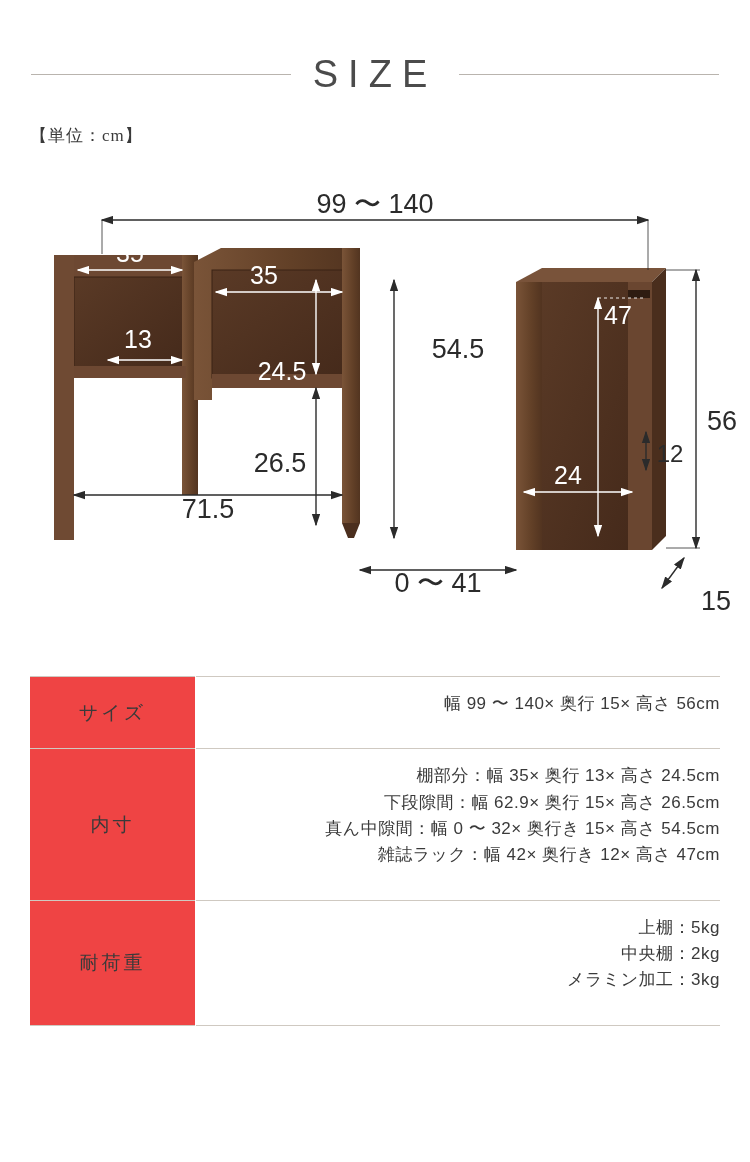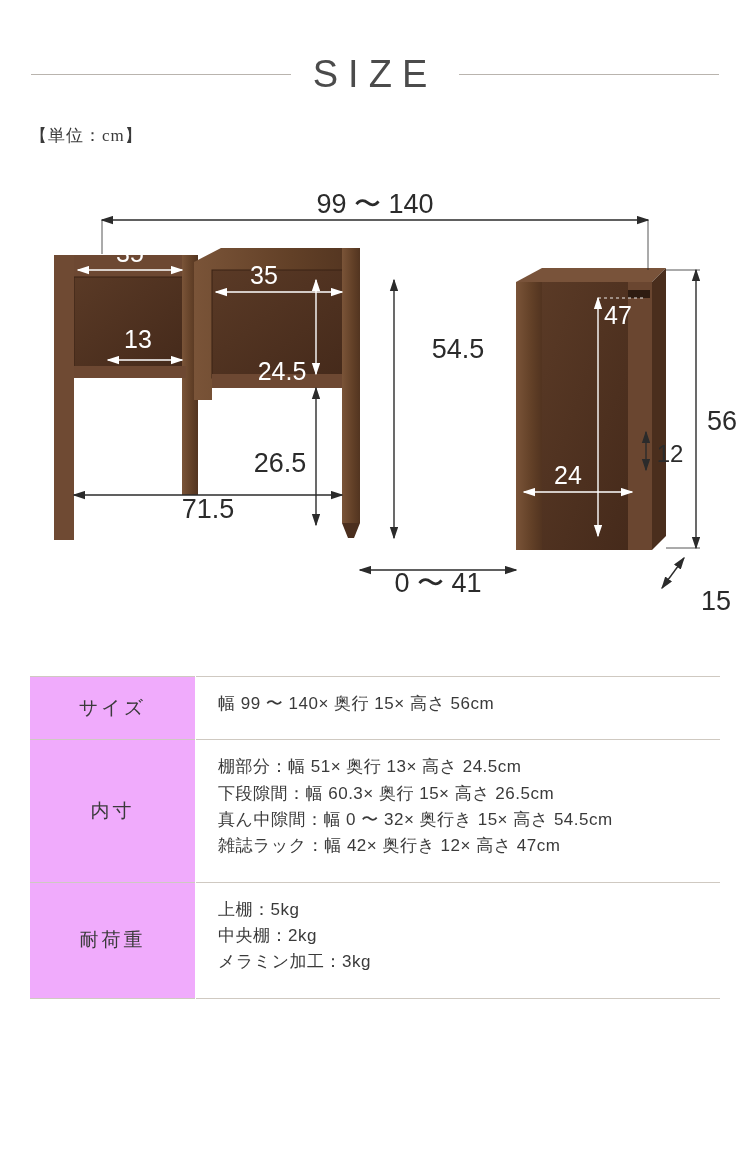--- a/index.html
+++ b/index.html
@@ -73,38 +73,39 @@
     width: 690px;
     border-collapse: collapse;
     table-layout: fixed;
   }
   .spec-table tr {
     border-top: 1px solid #cfc9c1;
     border-bottom: 1px solid #cfc9c1;
   }
   .spec-table th {
     width: 165px;
-    background: #f0abfc;
+    background: #ef4444;
     color: #3a3a3a;
     font-size: 19px;
     font-weight: 400;
     text-align: center;
     vertical-align: middle;
     letter-spacing: 3px;
     border-right: 1px solid #ffffff;
     padding: 14px 0;
   }
   .spec-table td {
     background: #ffffff;
     font-size: 17px;
     color: #3a3a3a;
-    padding: 14px 0 22px 22px;
+    padding: 14px 0 31px 22px;
     vertical-align: middle;
     line-height: 1.55;
     letter-spacing: 0.5px;
+    text-align: right;
   }
   .spec-table td .line {
     display: block;
     white-space: nowrap;
   }
 </style>
 </head>
 <body>
 
 <div class="header">
@@ -244,22 +245,22 @@
   <tbody>
     <tr>
       <th>サイズ</th>
       <td>
         <span class="line">幅 99 〜 140× 奥行 15× 高さ 56cm</span>
       </td>
     </tr>
     <tr>
       <th>内寸</th>
       <td>
-        <span class="line">棚部分：幅 51× 奥行 13× 高さ 24.5cm</span>
-        <span class="line">下段隙間：幅 60.3× 奥行 15× 高さ 26.5cm</span>
+        <span class="line">棚部分：幅 35× 奥行 13× 高さ 24.5cm</span>
+        <span class="line">下段隙間：幅 62.9× 奥行 15× 高さ 26.5cm</span>
         <span class="line">真ん中隙間：幅 0 〜 32× 奥行き 15× 高さ 54.5cm</span>
         <span class="line">雑誌ラック：幅 42× 奥行き 12× 高さ 47cm</span>
       </td>
     </tr>
     <tr>
       <th>耐荷重</th>
       <td>
         <span class="line">上棚：5kg</span>
         <span class="line">中央棚：2kg</span>
         <span class="line">メラミン加工：3kg</span>

